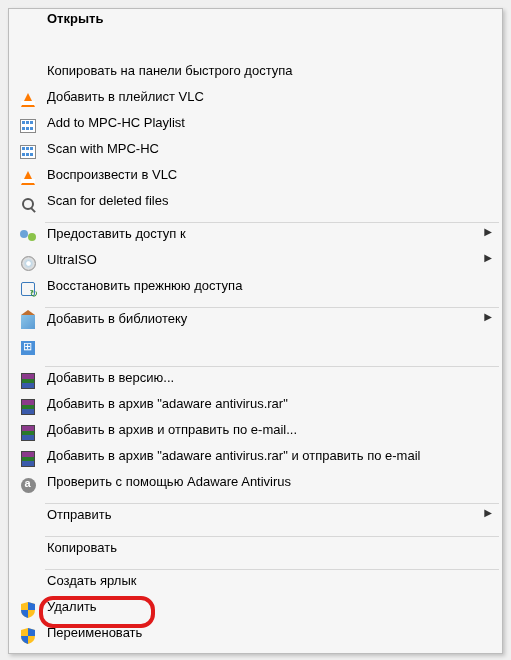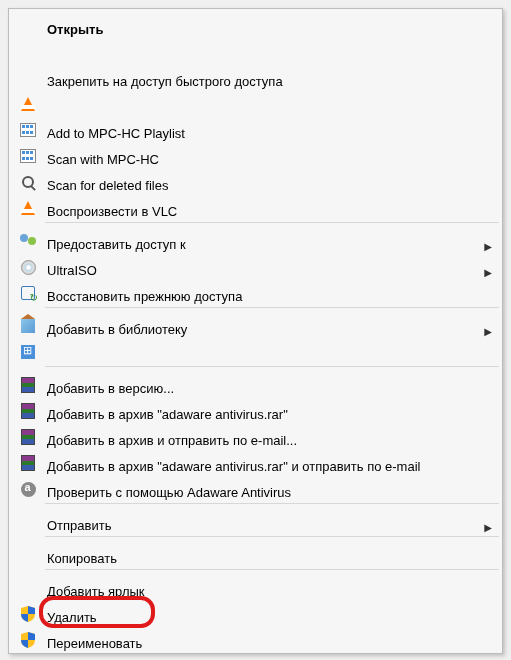--- a/index.html
+++ b/index.html
@@ -13,21 +13,21 @@
     }
     .context-menu {
       background: #f6f6f6;
       border: 1px solid #bcbcbc;
       width: 495px;
       padding: 2px;
       box-shadow: 2px 2px 4px rgba(0,0,0,0.2);
     }
     .menu-item {
       display: flex;
-      align-items: flex-end;
+      align-items: flex-start;
       height: 26px;
       padding: 0 4px 0 4px;
       cursor: default;
       position: relative;
     }
     .icon-slot {
       width: 26px;
       height: 22px;
       display: flex;
       align-items: center;
@@ -192,27 +192,28 @@
     <span class="icon-slot"></span>
     <span class="menu-label">Открыть</span>
   </div>
 
   <div class="menu-item">
     <span class="icon-slot"></span>
   </div>
 
   <div class="menu-item">
     <span class="icon-slot"></span>
-    <span class="menu-label">Закрепить на доступ быстрого доступа</span>
+    <span class="menu-label">Копировать на панели быстрого доступа</span>
   </div>
 
   <div class="menu-item">
     <span class="icon-slot">
         <span class="ic-vlc"></span>
       </span>
+    <span class="menu-label">Добавить в плейлист VLC</span>
   </div>
 
   <div class="menu-item">
     <span class="icon-slot">
         <span class="ic-mpc">
           <span></span>
           <span></span>
           <span></span>
           <span></span>
           <span></span>
@@ -231,30 +232,30 @@
           <span></span>
           <span></span>
           <span></span>
         </span>
       </span>
     <span class="menu-label">Scan with MPC-HC</span>
   </div>
 
   <div class="menu-item">
     <span class="icon-slot">
+        <span class="ic-vlc"></span>
+      </span>
+    <span class="menu-label">Воспроизвести в VLC</span>
+  </div>
+
+  <div class="menu-item">
+    <span class="icon-slot">
         <span class="ic-search"></span>
       </span>
     <span class="menu-label">Scan for deleted files</span>
-  </div>
-
-  <div class="menu-item">
-    <span class="icon-slot">
-        <span class="ic-vlc"></span>
-      </span>
-    <span class="menu-label">Воспроизвести в VLC</span>
   </div>
 
   <div class="menu-separator"></div>
 
   <div class="menu-item">
     <span class="icon-slot">
         <span class="ic-users"></span>
       </span>
     <span class="menu-label">Предоставить доступ к</span>
     <span class="submenu-arrow">▶</span>
@@ -341,21 +342,21 @@
 
   <div class="menu-item">
     <span class="icon-slot"></span>
     <span class="menu-label">Копировать</span>
   </div>
 
   <div class="menu-separator"></div>
 
   <div class="menu-item">
     <span class="icon-slot"></span>
-    <span class="menu-label">Добавить ярлык</span>
+    <span class="menu-label">Создать ярлык</span>
   </div>
 
   <div class="menu-item">
     <span class="icon-slot">
       <span class="ic-shield"><svg viewBox="0 0 14 16">
             <path d="M7 0 L14 2 L14 8 Q14 14 7 16 Q0 14 0 8 L0 2 Z" fill="#ffc020"></path>
             <path d="M7 0 L14 2 L14 8 L7 8 Z" fill="#2a6dd4"></path>
             <path d="M7 8 L7 16 Q0 14 0 8 Z" fill="#2a6dd4"></path>
           </svg></span>
     </span>

